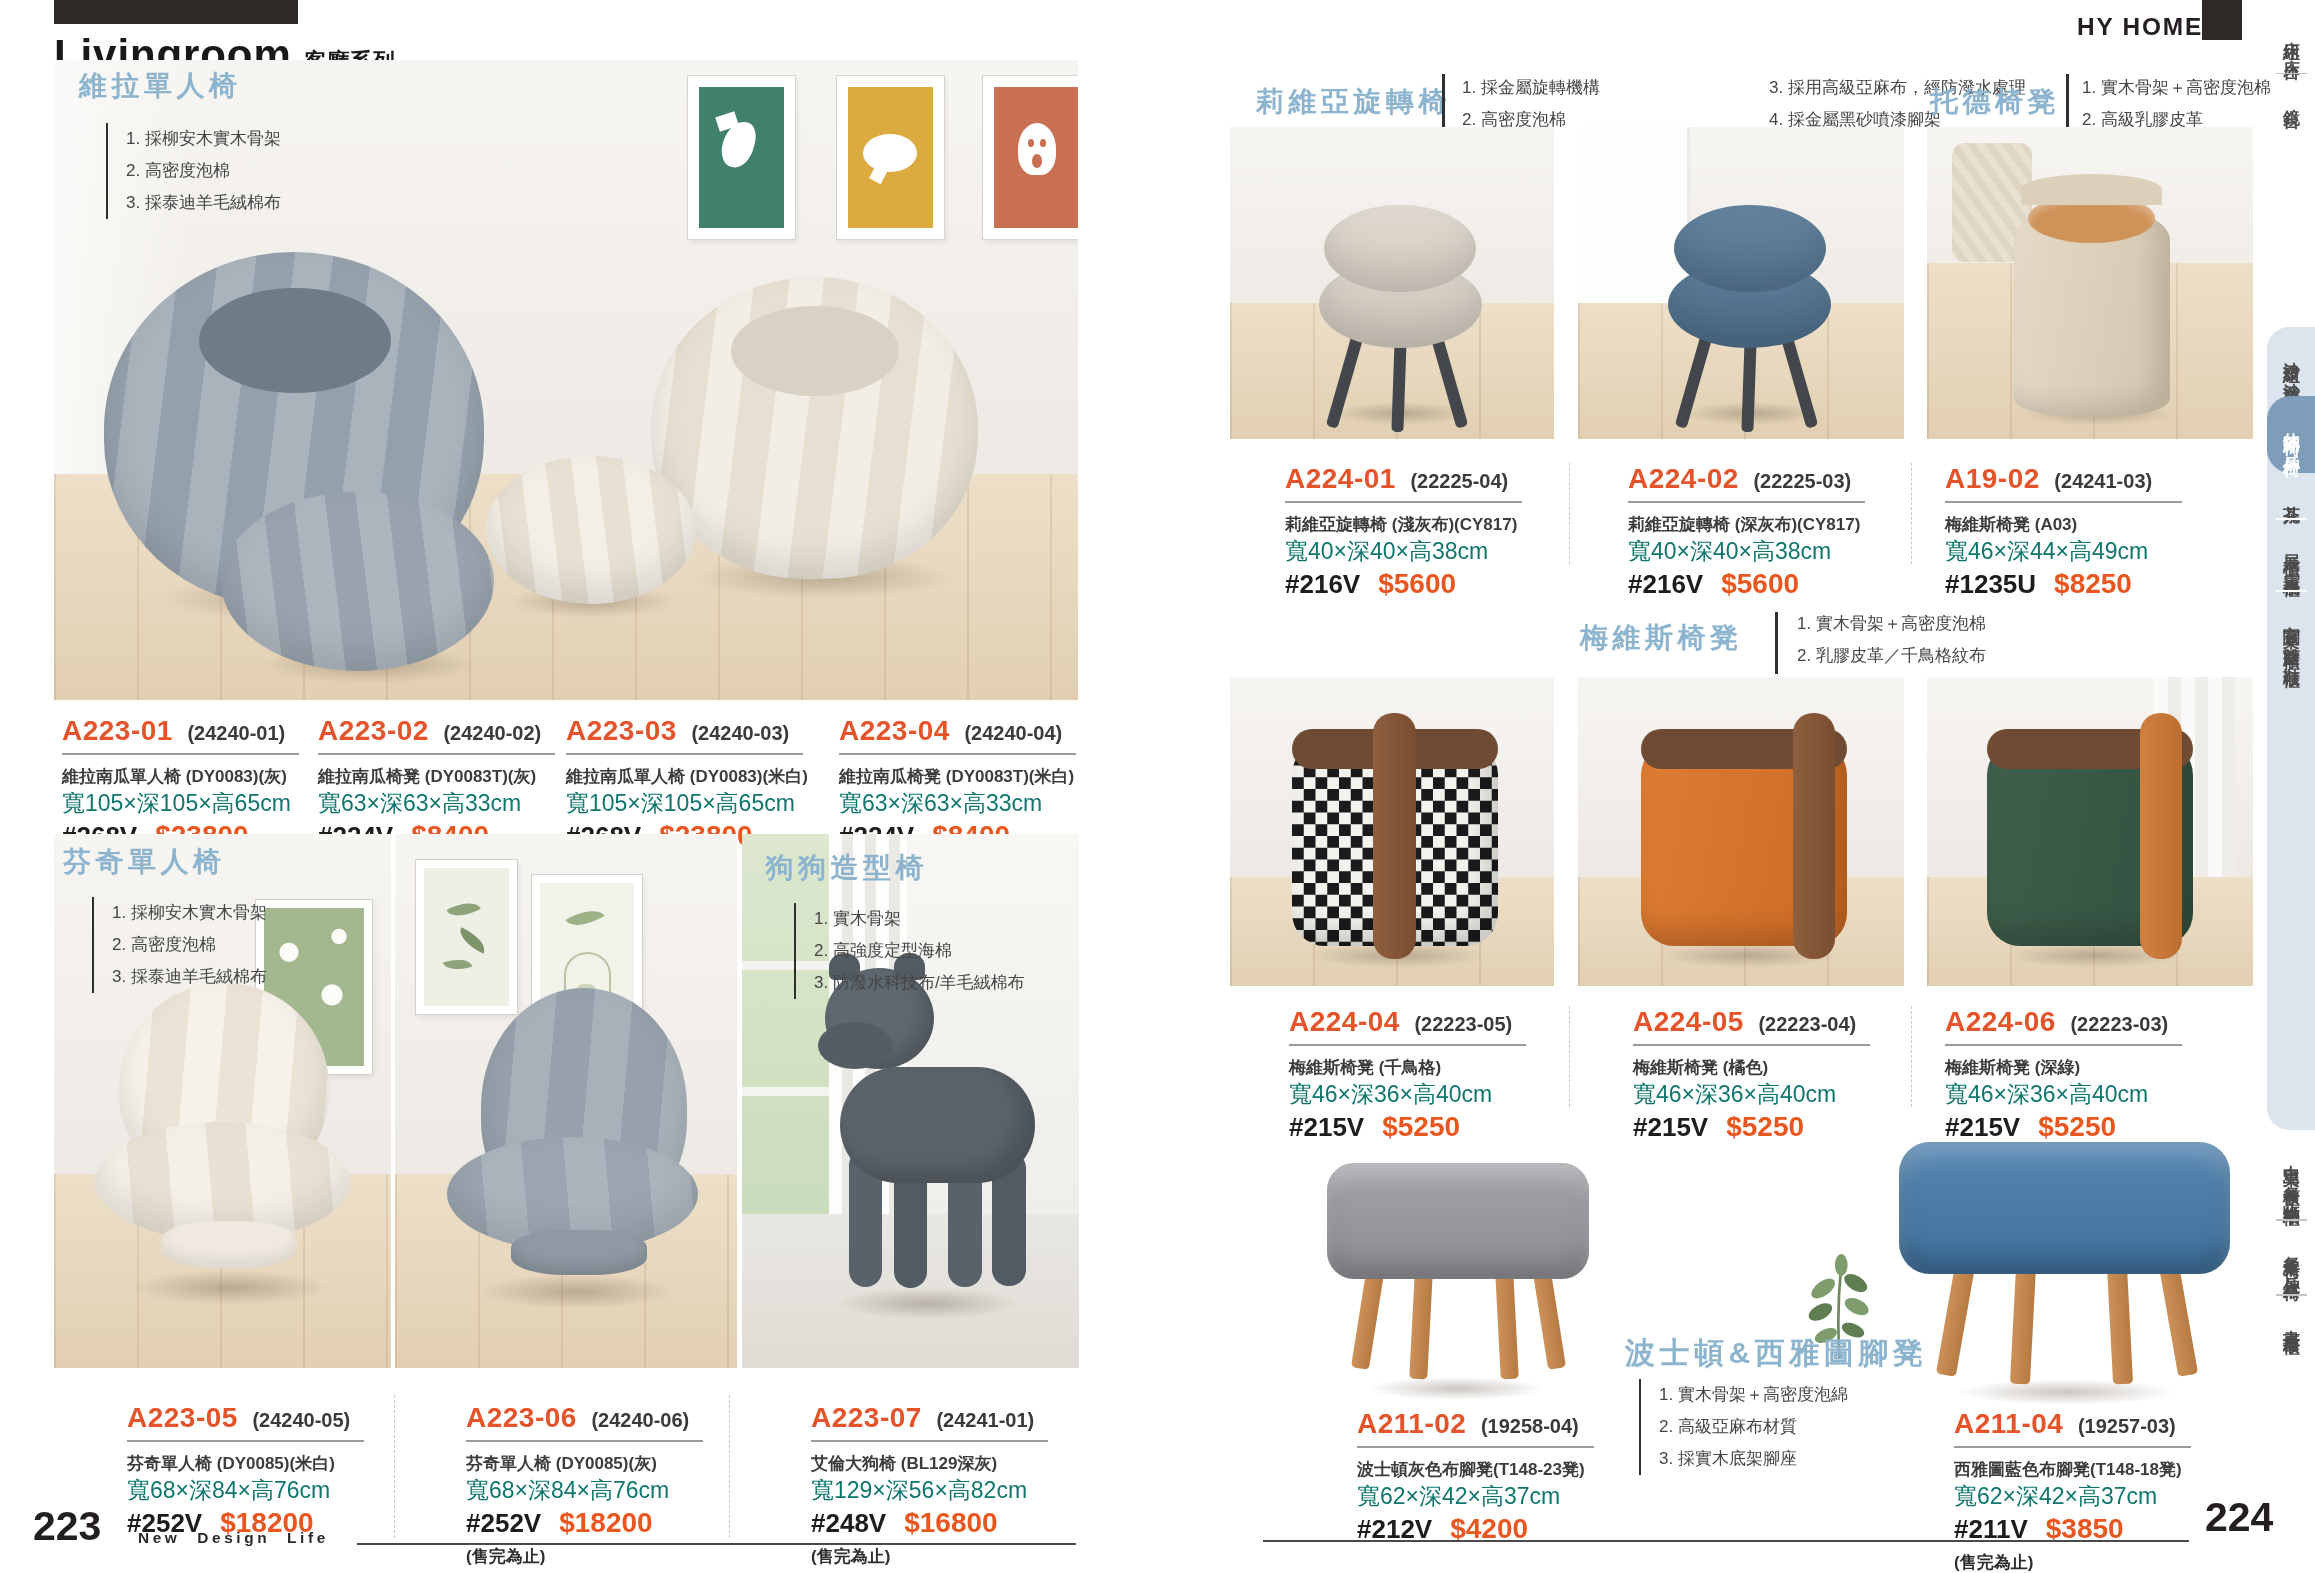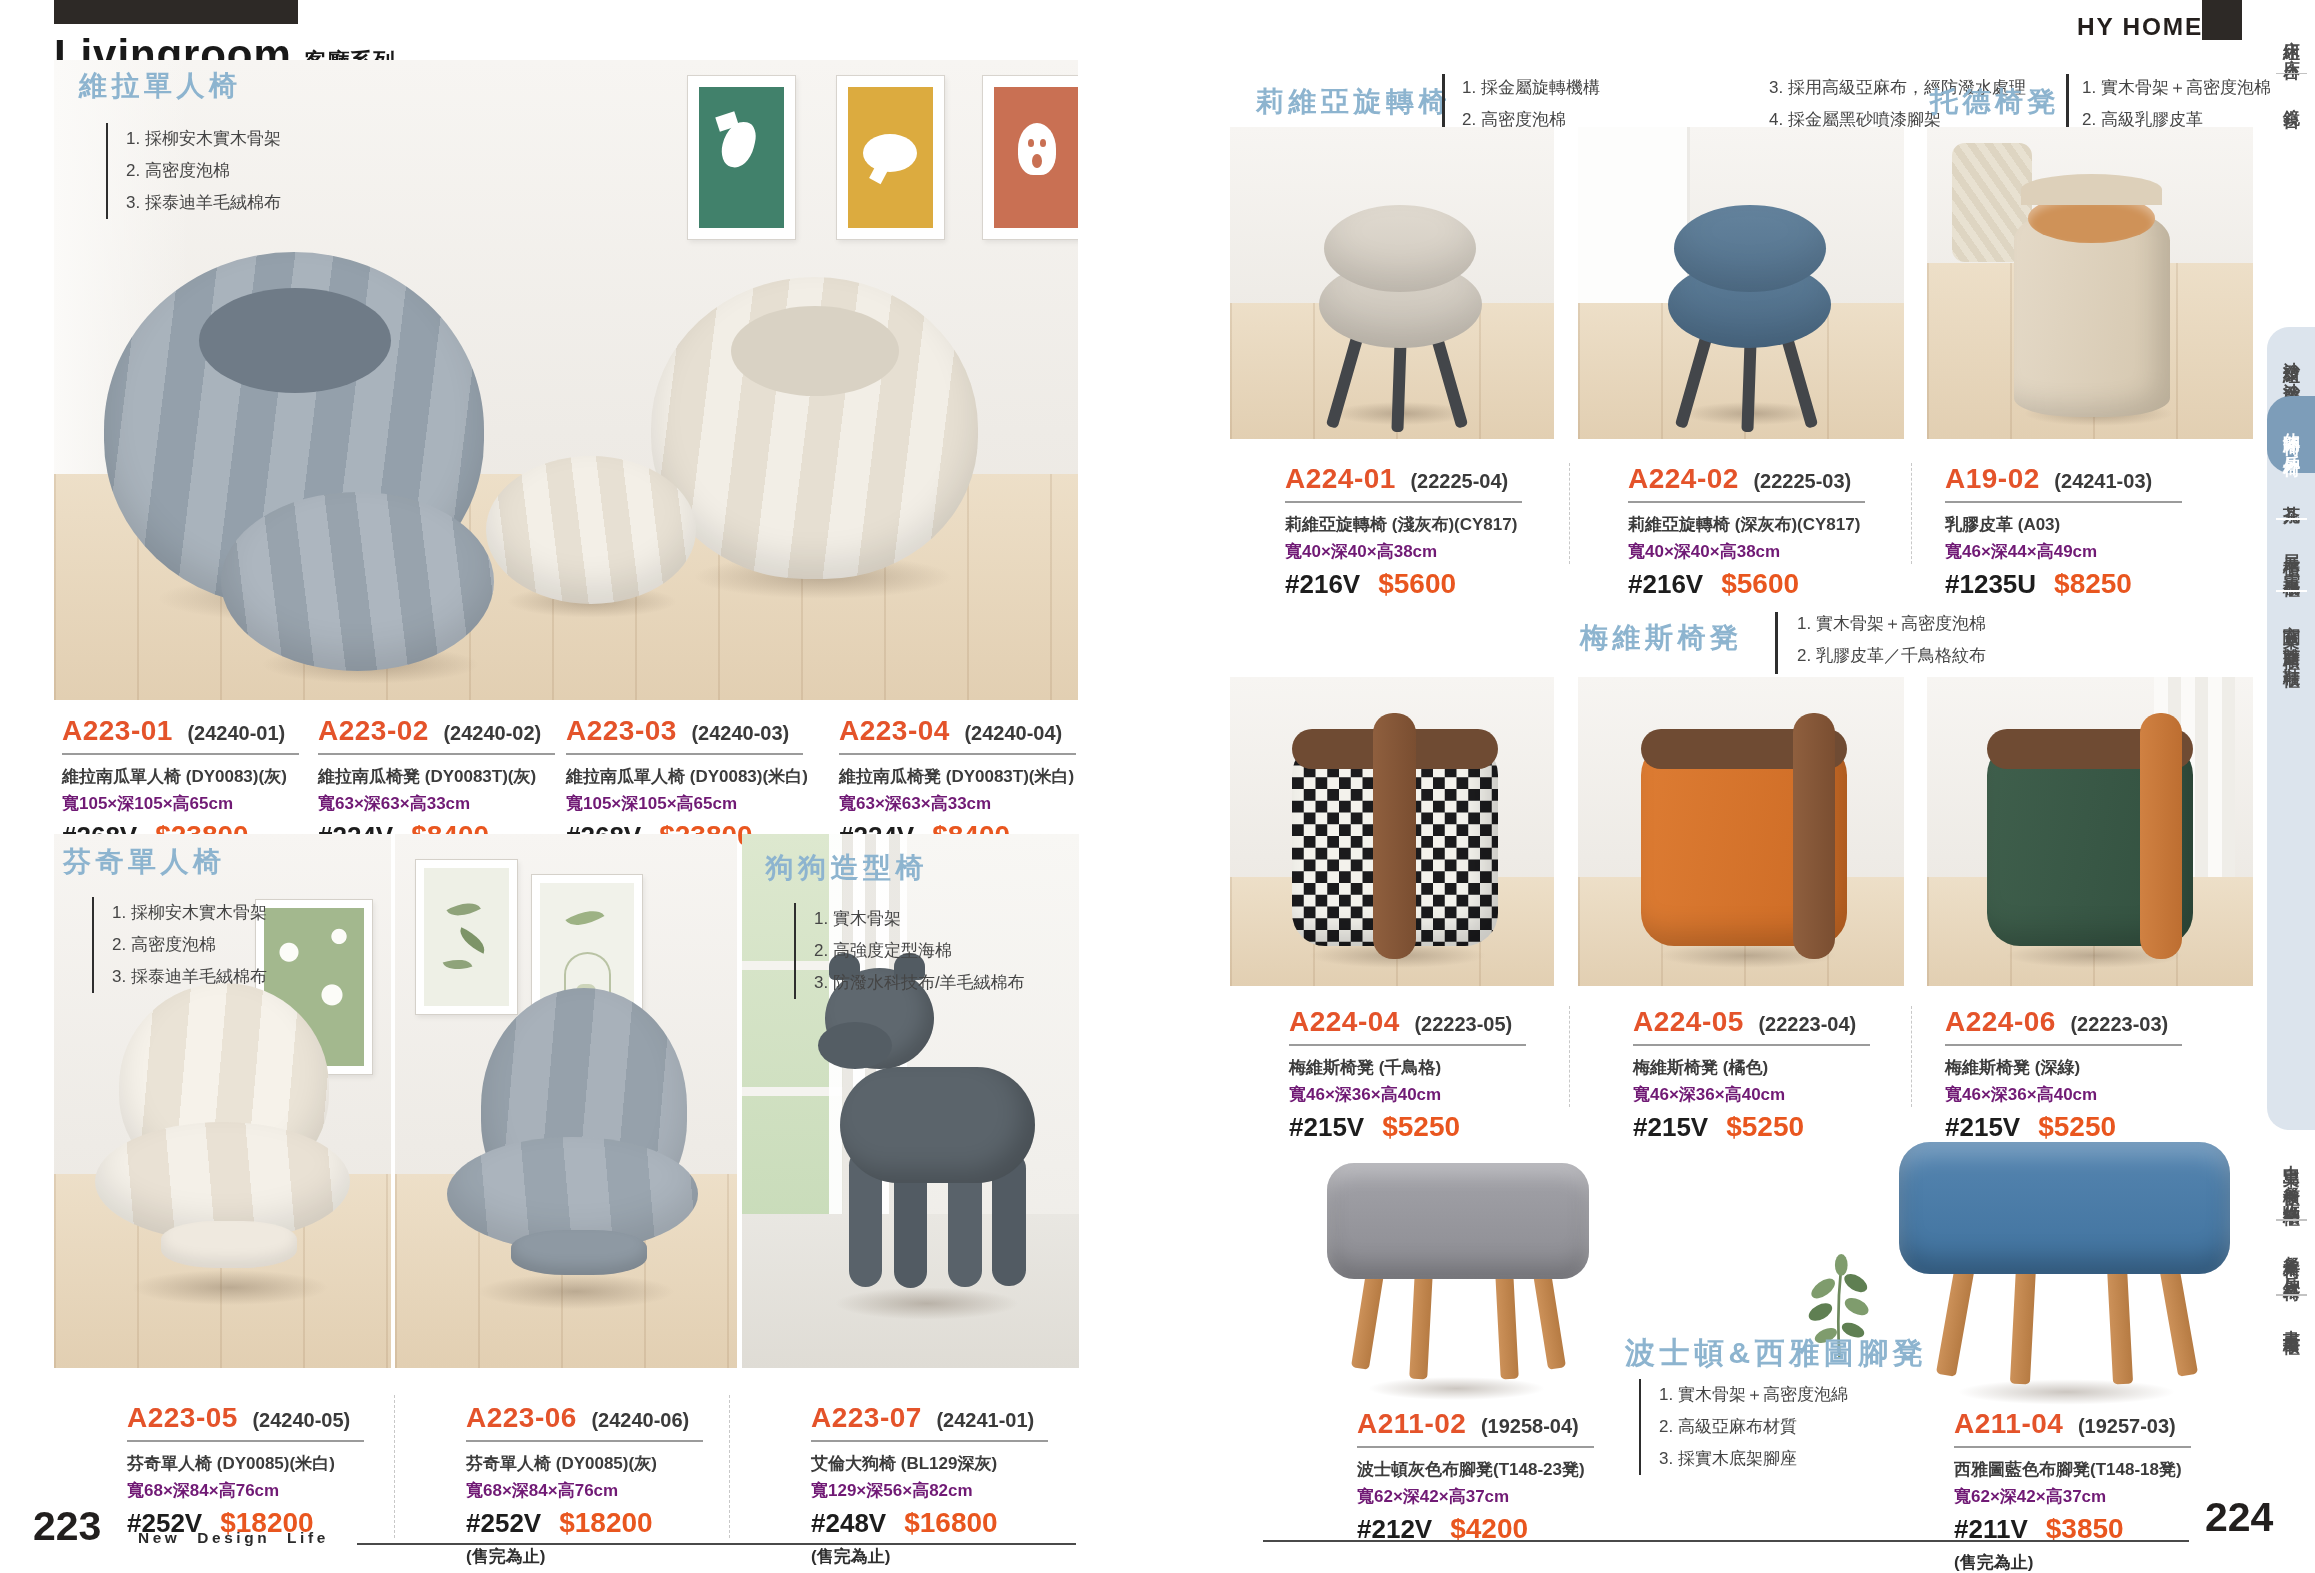--- a/index.html
+++ b/index.html
@@ -22,21 +22,21 @@
   .feat { font-size:17px; line-height:32px; color:#454545; font-weight:500; white-space:nowrap; }
   .vbar { position:absolute; width:2.7px; background:#2e2e2e; }
 
   
   .pcard { position:absolute; width:244px; }
   .p-head { display:flex; align-items:baseline; gap:14.5px; }
   .p-code { font-size:28px; font-weight:bold; color:#e4532a; letter-spacing:0.5px; white-space:nowrap; }
   .p-sub  { font-size:20px; font-weight:bold; color:#3a3a3a; white-space:nowrap; }
   .p-rule { width:237px; height:1.8px; background:#9b9b9b; margin:6.3px 0 8.1px; }
   .p-name { font-size:17px; font-weight:700; color:#3c3c3c; line-height:27px; white-space:nowrap; }
-  .p-dim  { font-size:17px; font-weight:700; color:#701a75; line-height:27px; white-space:nowrap; }
+  .p-dim  { font-size:23px; font-weight:400; color:#0f766e; line-height:27px; white-space:nowrap; }
   .p-price { display:flex; align-items:baseline; gap:18px; margin-top:2.7px; }
   .p-units { font-size:26px; font-weight:800; color:#1d1d1d; }
   .p-amt   { font-size:28px; font-weight:bold; color:#e9561f; }
   .p-note  { font-size:17px; font-weight:600; color:#2e2e2e; margin-top:6px; }
   .vdash { position:absolute; border-left:1.8px dashed #c8c8c8; }
 
   
   .photo { position:absolute; overflow:hidden; background:linear-gradient(180deg,#f7f5f2 0%,#eeebe6 58%,#eae5de 100%); }
   .floor { position:absolute; left:0; right:0; bottom:0;
            background:linear-gradient(180deg,#eddfc8,#e3d0b3);
@@ -366,21 +366,21 @@
         <span class="p-units">#216V</span>
         <span class="p-amt">$5600</span>
       </div>
   </div>
   <div class="pcard" style="left:1945px;top:463px">
     <div class="p-head">
         <span class="p-code">A19-02</span>
         <span class="p-sub">(24241-03)</span>
       </div>
     <div class="p-rule"></div>
-    <div class="p-name">乳膠皮革 (A03)</div>
+    <div class="p-name">梅維斯椅凳 (A03)</div>
     <div class="p-dim">寬46×深44×高49cm</div>
     <div class="p-price">
         <span class="p-units">#1235U</span>
         <span class="p-amt">$8250</span>
       </div>
   </div>
 
   <div class="sec-title" style="left:1580px;top:619px">梅維斯椅凳</div>
   <div class="vbar" style="left:1775px;top:612px;height:62px"></div>
   <div class="feat-block noline" style="left:1797px;top:608px">

